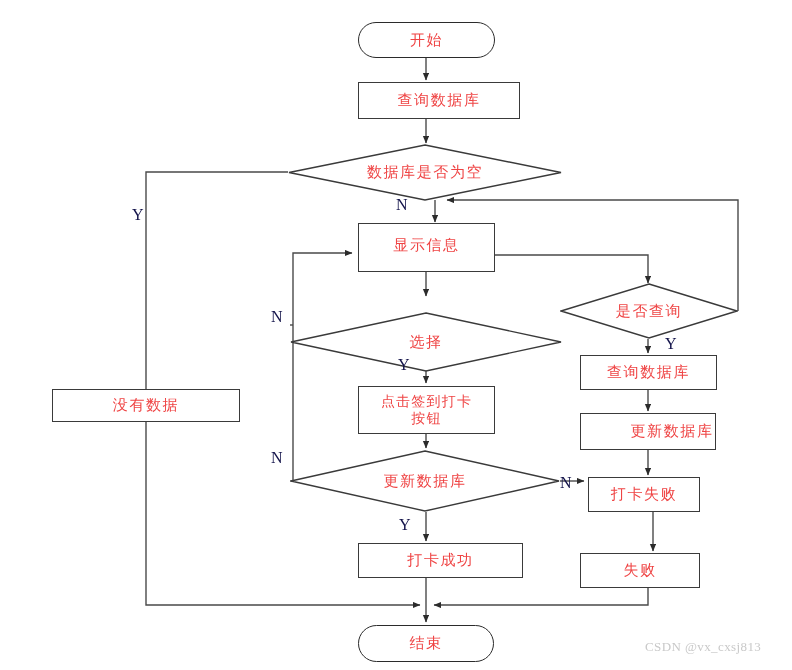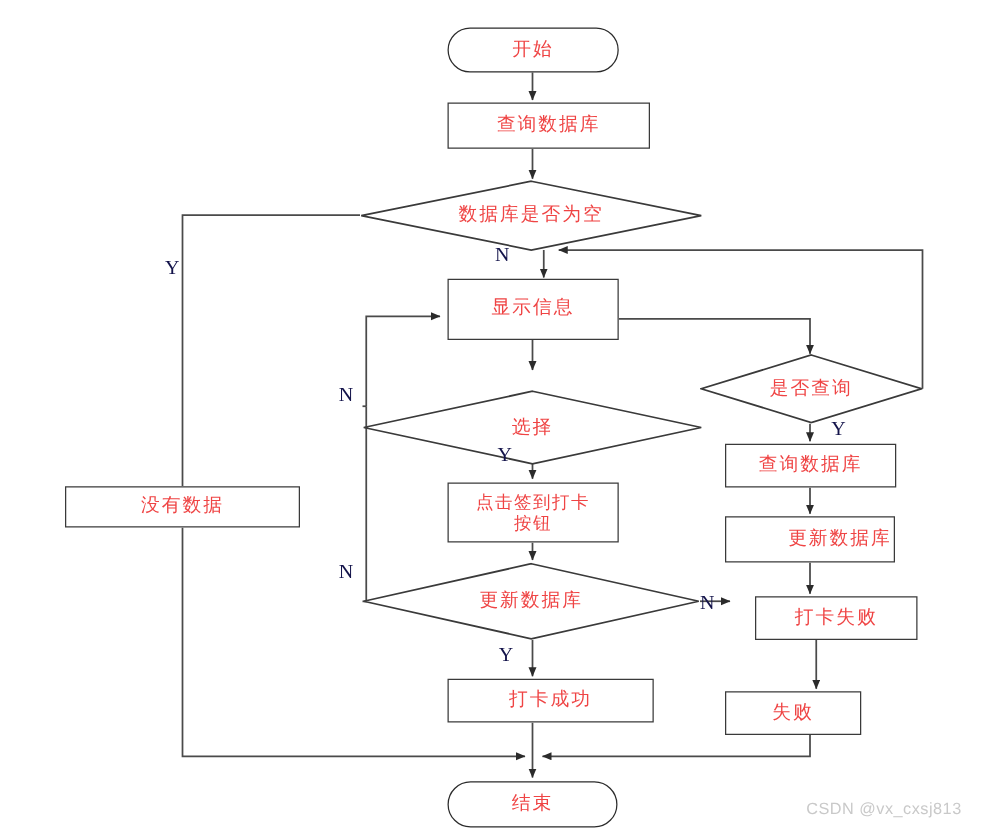--- a/index.html
+++ b/index.html
@@ -72,21 +72,21 @@
   .edge-label {
     position: absolute;
     font-family: "Liberation Serif", "DejaVu Serif", serif;
     font-size: 16px;
     color: #13134a;
     z-index: 4;
     background: transparent;
   }
   .watermark {
     position: absolute;
-    font-family: Liberation Sans, sans-serif;
+    font-family: Liberation Serif, serif;
     font-size: 13px;
     color: #c9c9c9;
     letter-spacing: 0.4px;
     z-index: 5;
   }
 </style>
 </head>
 <body>
 
 <div id="canvas">
@@ -197,25 +197,25 @@
   </div>
 
   <div class="node process" style="left:580px; top:355px; width:137px; height:35px;">
     <span>查询数据库</span>
   </div>
 
   <div class="node process" style="left:580px; top:413px; width:136px; height:37px;padding-left:48px;">
     <span>更新数据库</span>
   </div>
 
-  <div class="node process" style="left:588px; top:477px; width:130px; height:35px;margin-left:16px;">
+  <div class="node process" style="left:588px; top:477px; width:112px; height:35px;">
     <span>打卡失败</span>
   </div>
 
-  <div class="node process" style="left:580px; top:553px; width:109px; height:35px;">
+  <div class="node process" style="left:580px; top:553px; width:120px; height:35px;">
     <span>失败</span>
   </div>
 
   <div class="node terminal" style="left:358px; top:625px; width:136px; height:37px;text-align:right;">
     <span>结束</span>
   </div>
 
   <div class="edge-label" style="left:132px; top:206px;">Y</div>
 
   <div class="edge-label" style="left:396px; top:196px;">N</div>

